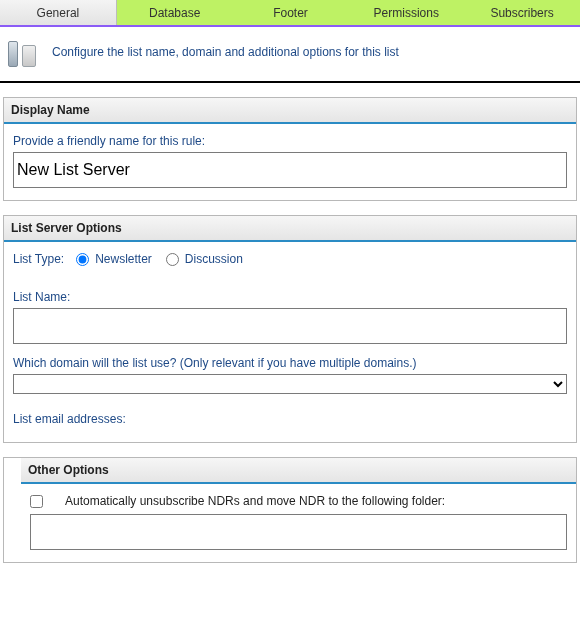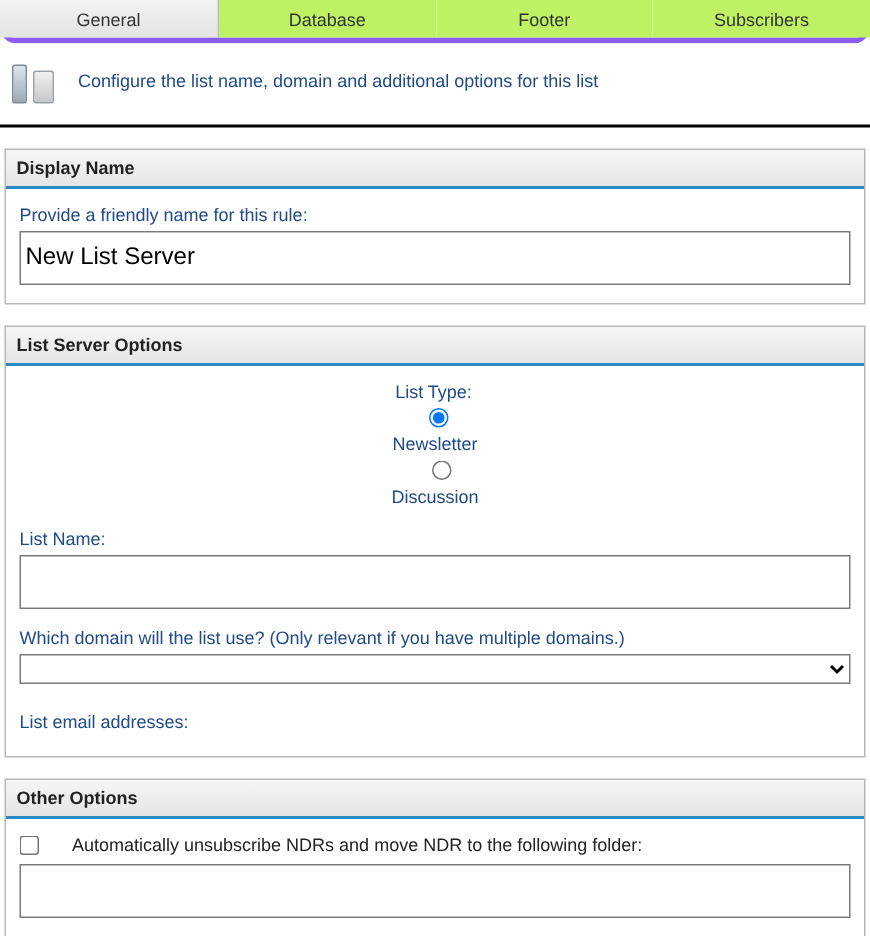--- a/index.html
+++ b/index.html
@@ -7,22 +7,21 @@
     margin: 0;
     padding: 0;
     font-family: Arial, Helvetica, sans-serif;
     font-size: 12px;
     color: #333;
     background: #fff;
     width: 580px;
   }
   .tabs {
     display: flex;
-    border-bottom: 4px solid #8b5cf6;
-    border-radius: 11px;
+    border-bottom: 2px solid #8b5cf6;
   }
   .tab {
     flex: 1;
     text-align: center;
     padding: 6px 0 5px;
     cursor: pointer;
     color: #333;
     background: #bef264;
   }
   .tab.active {
@@ -110,22 +109,21 @@
     font-size: 12px;
   }
   .row { margin-bottom: 12px; }
   .row:last-child { margin-bottom: 0; }
   .radio-row {
     color: #1f4a87;
     font-size: 12px;
     display: flex;
     align-items: center;
     gap: 4px;
-    margin-bottom: 14px;
-    flex-direction: column;
+    margin-bottom: 24px;
   }
   .radio-row input[type="radio"] {
     margin: 0 2px 0 6px;
   }
   .radio-row .first-label { margin-right: 2px; }
   .chk-row {
     display: flex;
     align-items: center;
     gap: 22px;
     color: #222;
@@ -133,20 +131,21 @@
   }
   .chk-row input[type="checkbox"] { margin: 0; }
 </style>
 </head>
 <body>
 
 <div class="tabs">
   <div class="tab active">General</div>
   <div class="tab">Database</div>
   <div class="tab">Footer</div>
+  <div class="tab">Permissions</div>
   <div class="tab">Subscribers</div>
 </div>
 
 <div class="header-row">
   <div class="server-icon">
     <div class="srv"></div>
     <div class="clip"></div>
   </div>
   <div class="header-text">Configure the list name, domain and additional options for this list</div>
 </div>
@@ -181,21 +180,21 @@
       <span class="lbl">Which domain will the list use? (Only relevant if you have multiple domains.)</span>
       <select></select>
     </div>
 
     <div class="row" style="margin-top:18px;">
       <span class="lbl">List email addresses:</span>
     </div>
   </div>
 </div>
 
-<div class="panel" style="margin-bottom:16px;">
+<div class="panel" style="margin-bottom:16px;padding-left:17px;">
   <div class="panel-header">Other Options</div>
   <div class="panel-body">
     <div class="chk-row">
       <input type="checkbox" style="">
       <span>Automatically unsubscribe NDRs and move NDR to the following folder:</span>
     </div>
     <input type="text" value="" style="">
   </div>
 </div>
 

